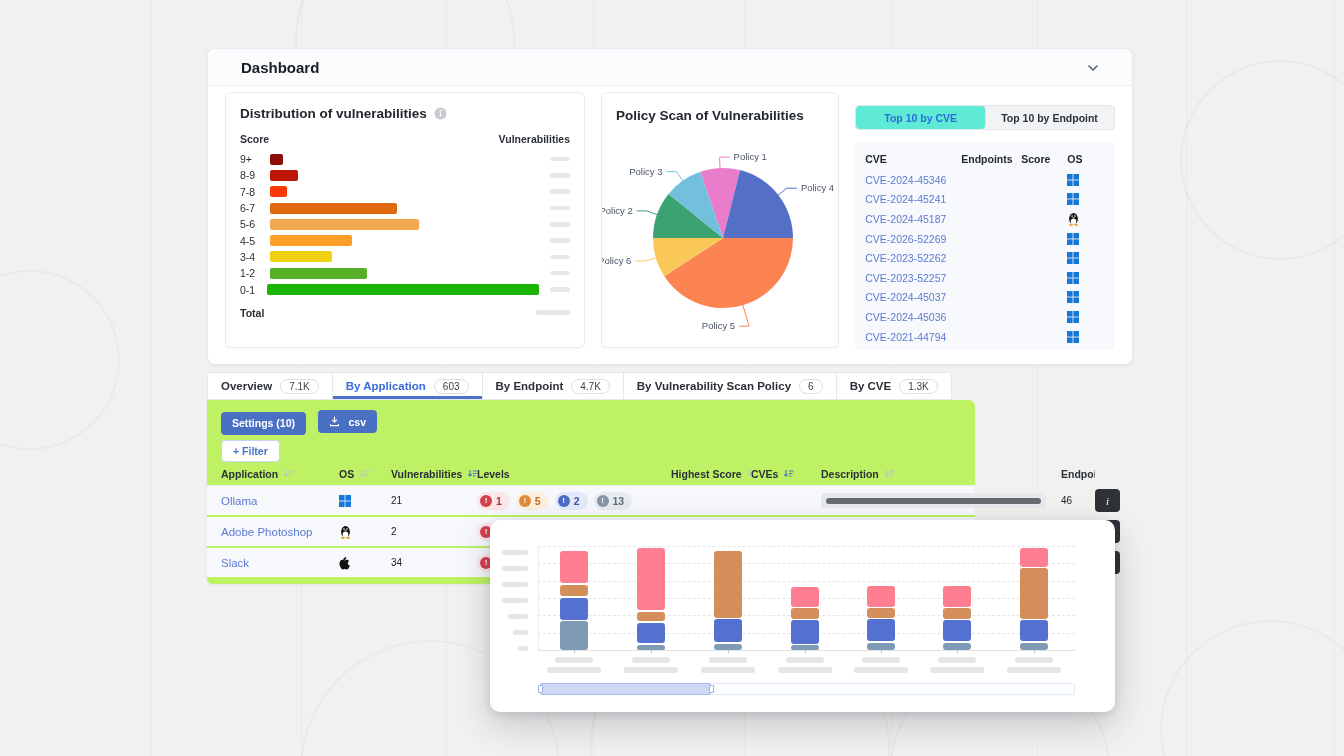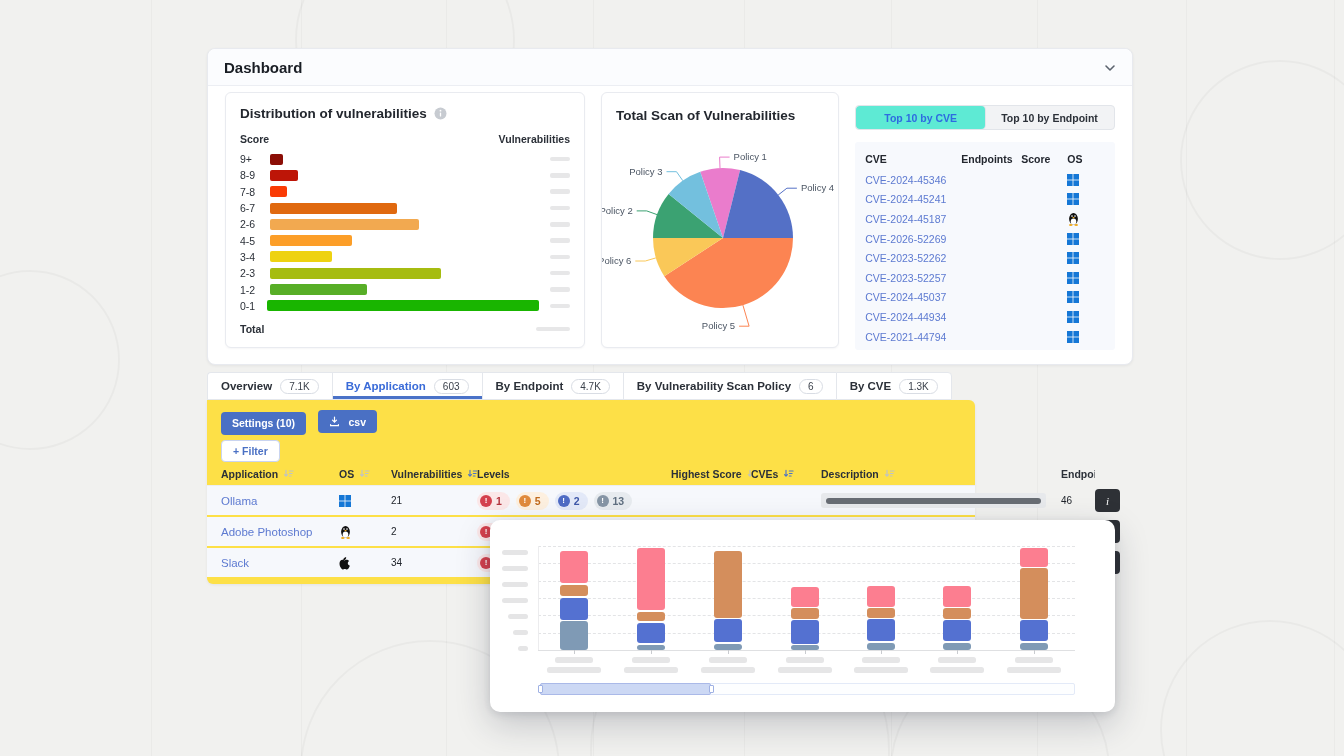--- a/index.html
+++ b/index.html
@@ -8,21 +8,21 @@
 
   
   .bg-pattern { position:absolute; inset:0; overflow:hidden; }
   .bg-line { position:absolute; top:0; bottom:0; width:1px; background:rgba(0,0,0,.028); }
   .bg-circ { position:absolute; border:2px solid rgba(0,0,0,.03); border-radius:50%; }
 
   
   .dash-panel { position:absolute; left:207px; top:48px; width:926px; height:317px;
     background:#fff; border:1px solid #e8eaef; border-radius:8px; box-shadow:0 1px 3px rgba(16,24,40,.06); z-index:5; }
   .dash-header { height:37px; display:flex; align-items:center; justify-content:space-between;
-    padding:0 16px; background:#fbfcfe; border-bottom:1px solid #eceef3; border-radius:8px 8px 0 0; }
+    padding:0 33px; background:#fbfcfe; border-bottom:1px solid #eceef3; border-radius:8px 8px 0 0; }
   .dash-title { font-size:15px; font-weight:bold; color:#191d24; }
   .dash-body { display:flex; gap:16px; padding:6px 17px 0; }
 
   .card { background:#fff; border:1px solid #e9ebf0; border-radius:6px; box-shadow:0 1px 2px rgba(16,24,40,.04); }
   .card-title { font-size:13.5px; font-weight:bold; color:#23272e; }
 
   
   .card-dist { width:360px; height:256px; padding:13px 14px; }
   .dist-title-row { display:flex; align-items:center; gap:7px; }
   .dist-cols { display:flex; justify-content:space-between; margin-top:12px; font-size:10.5px; font-weight:bold; color:#2b3038; }
@@ -55,21 +55,21 @@
   .main-tabs { position:absolute; left:207px; top:372px; display:flex; z-index:6; }
   .main-tab { display:flex; align-items:center; gap:8px; height:28px; padding:0 13px;
     background:#fff; border:1px solid #e4e7ec; border-right-width:0; font-size:11.5px; font-weight:bold; color:#2b3038; cursor:pointer; }
   .main-tab:first-child { border-radius:4px 0 0 0; }
   .main-tab:last-child { border-right-width:1px; border-radius:0 4px 0 0; }
   .main-tab.active { color:#3a6bd8; box-shadow:inset 0 -3px 0 #4a72c8; }
   .tab-badge { font-size:10px; font-weight:normal; color:#3c424c; border:1px solid #d9dde4; border-radius:9px; padding:1px 8px; background:#fff; }
 
   
   .table-panel { position:absolute; left:207px; top:400px; width:768px; height:184px;
-    background:#fde047; border-radius:0 6px 6px 6px; box-shadow:0 1px 3px rgba(16,24,40,.06); z-index:5; }
+    background:#bef264; border-radius:0 6px 6px 6px; box-shadow:0 1px 3px rgba(16,24,40,.06); z-index:5; }
   .toolbar { position:relative; height:62px; padding:10px 14px 0; }
   .btn-blue { display:inline-flex; align-items:center; gap:5px; height:23px; padding:0 11px; background:#4a70c4;
     color:#fff; font-size:10.5px; font-weight:bold; border:none; border-radius:4px; cursor:pointer; }
   .btn-filter { display:inline-flex; align-items:center; height:22px; margin-top:5px; padding:0 11px; background:#fff;
     color:#4a70c4; font-size:10.5px; font-weight:bold; border:1px solid #c9d4f0; border-radius:4px; cursor:pointer; }
   .toolbar-right { position:absolute; right:14px; top:10px; display:flex; align-items:center; gap:9px; }
   .apps-count { font-size:13px; font-weight:bold; color:#15181e; }
   .apps-count b { color:#3a6bd8; }
   .search-box { position:relative; }
   .search-box input { width:148px; height:25px; border:1px solid #d9dde4; border-radius:6px; padding:0 8px 0 26px;
@@ -191,50 +191,41 @@
           <div class="dist-row">
             <span class="dist-label">6-7</span>
             <div class="dist-barbox">
               <div class="dist-bar" style="width: 127px; background: rgb(224, 105, 15);"></div>
             </div>
             <div class="dist-pillbox">
               <span class="ph-pill" style="width: 20px;"></span>
             </div>
           </div>
           <div class="dist-row">
-            <span class="dist-label">2-6</span>
+            <span class="dist-label">5-6</span>
             <div class="dist-barbox">
               <div class="dist-bar" style="width: 149px; background: rgb(242, 169, 80);"></div>
             </div>
             <div class="dist-pillbox">
               <span class="ph-pill" style="width: 20px;"></span>
             </div>
           </div>
           <div class="dist-row">
             <span class="dist-label">4-5</span>
             <div class="dist-barbox">
               <div class="dist-bar" style="width: 82px; background: rgb(252, 158, 40);"></div>
             </div>
             <div class="dist-pillbox">
               <span class="ph-pill" style="width: 20px;"></span>
             </div>
           </div>
           <div class="dist-row">
             <span class="dist-label">3-4</span>
             <div class="dist-barbox">
               <div class="dist-bar" style="width: 62px; background: rgb(238, 210, 17);"></div>
-            </div>
-            <div class="dist-pillbox">
-              <span class="ph-pill" style="width: 20px;"></span>
-            </div>
-          </div>
-          <div class="dist-row">
-            <span class="dist-label">2-3</span>
-            <div class="dist-barbox">
-              <div class="dist-bar" style="width: 171px; background: rgb(166, 188, 16);"></div>
             </div>
             <div class="dist-pillbox">
               <span class="ph-pill" style="width: 20px;"></span>
             </div>
           </div>
           <div class="dist-row">
             <span class="dist-label">1-2</span>
             <div class="dist-barbox">
               <div class="dist-bar" style="width: 97px; background: rgb(87, 174, 39);"></div>
             </div>
@@ -252,21 +243,21 @@
             </div>
           </div>
         </div>
       <div class="dist-total">
         <span class="dist-total-label">Total</span>
         <span class="ph-pill" id="dist-total-pill" style="width: 34px;"></span>
       </div>
     </div>
 
     <div class="card card-pie">
-      <span class="card-title" style="position:relative; z-index:2;">Total Scan of Vulnerabilities</span>
+      <span class="card-title" style="position:relative; z-index:2;">Policy Scan of Vulnerabilities</span>
       <svg id="pie-svg" width="240" height="254" viewBox="0 0 240 254">
           <path d="M121 145 L98.2 78.8 A70 70 0 0 1 138.1 77.1 Z" fill="#ea7ccc"></path>
           <polyline points="118.0,75.1 117.6,64.1 127.6,64.1" fill="none" stroke="#ea7ccc" stroke-width="1"></polyline>
           <text x="131.6" y="67.1" text-anchor="start" font-size="9.5" fill="#4b5563">Policy 1</text>
           <path d="M121 145 L138.1 77.1 A70 70 0 0 1 191.0 145.1 Z" fill="#5470c6"></path>
           <polyline points="176.2,102.0 184.9,95.2 194.9,95.2" fill="none" stroke="#5470c6" stroke-width="1"></polyline>
           <text x="198.9" y="98.2" text-anchor="start" font-size="9.5" fill="#4b5563">Policy 4</text>
           <path d="M121 145 L191.0 145.1 A70 70 0 0 1 62.3 183.2 Z" fill="#fc8452"></path>
           <polyline points="140.9,212.1 147.1,233.2 137.1,233.2" fill="none" stroke="#fc8452" stroke-width="1"></polyline>
           <text x="133.1" y="236.2" text-anchor="end" font-size="9.5" fill="#4b5563">Policy 5</text>
@@ -383,22 +374,22 @@
               <span style="display: flex;">
                 <svg width="12" height="12" viewBox="0 0 12 12">
                   <rect width="5.6" height="5.6" fill="#1577d6"></rect>
                   <rect x="6.4" width="5.6" height="5.6" fill="#1577d6"></rect>
                   <rect y="6.4" width="5.6" height="5.6" fill="#1577d6"></rect>
                   <rect x="6.4" y="6.4" width="5.6" height="5.6" fill="#1577d6"></rect>
                 </svg>
               </span>
             </div>
             <div class="t10-grid t10-row">
-              <span class="t10-link">CVE-2024-44934</span>
-              <div><span class="ph-pill" style="width: 26px;"></span></div>
+              <span class="t10-link">CVE-2024-45036</span>
+              <div><span class="ph-pill" style="width: 20px;"></span></div>
               <div><span class="ph-pill" style="width: 14px;"></span></div>
               <span style="display: flex;">
                 <svg width="12" height="12" viewBox="0 0 12 12">
                   <rect width="5.6" height="5.6" fill="#1577d6"></rect>
                   <rect x="6.4" width="5.6" height="5.6" fill="#1577d6"></rect>
                   <rect y="6.4" width="5.6" height="5.6" fill="#1577d6"></rect>
                   <rect x="6.4" y="6.4" width="5.6" height="5.6" fill="#1577d6"></rect>
                 </svg>
               </span>
             </div>

